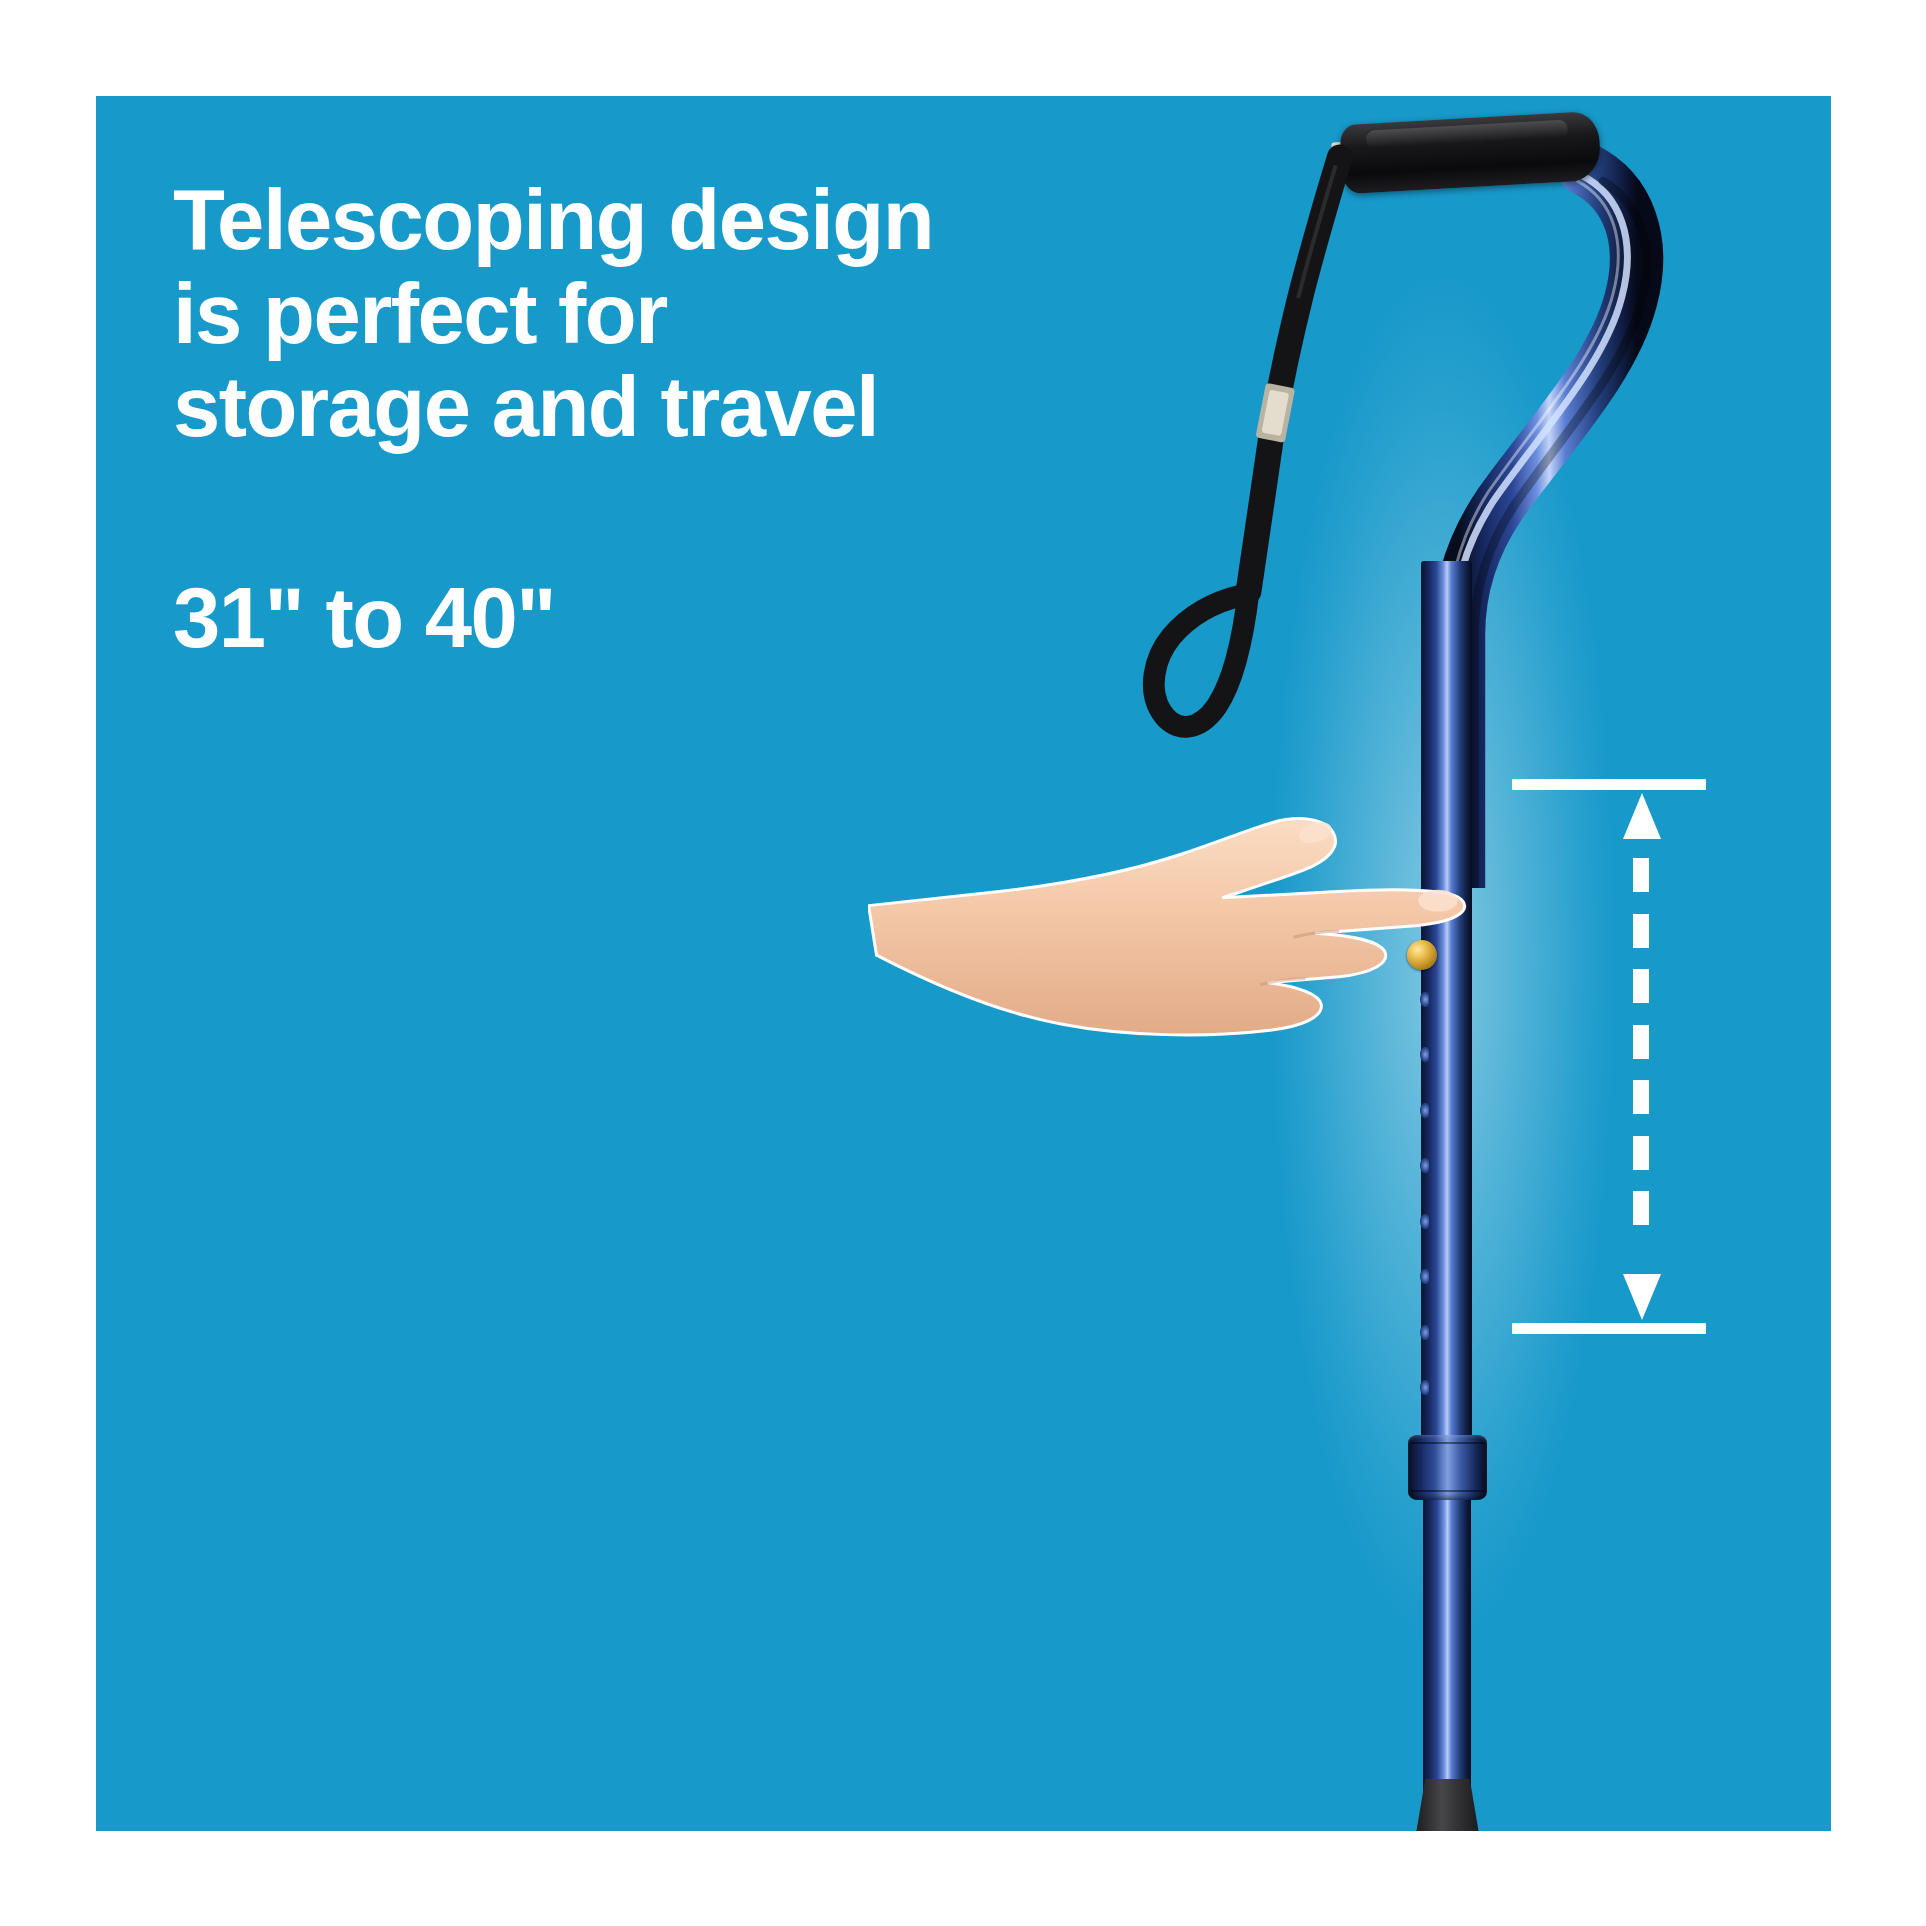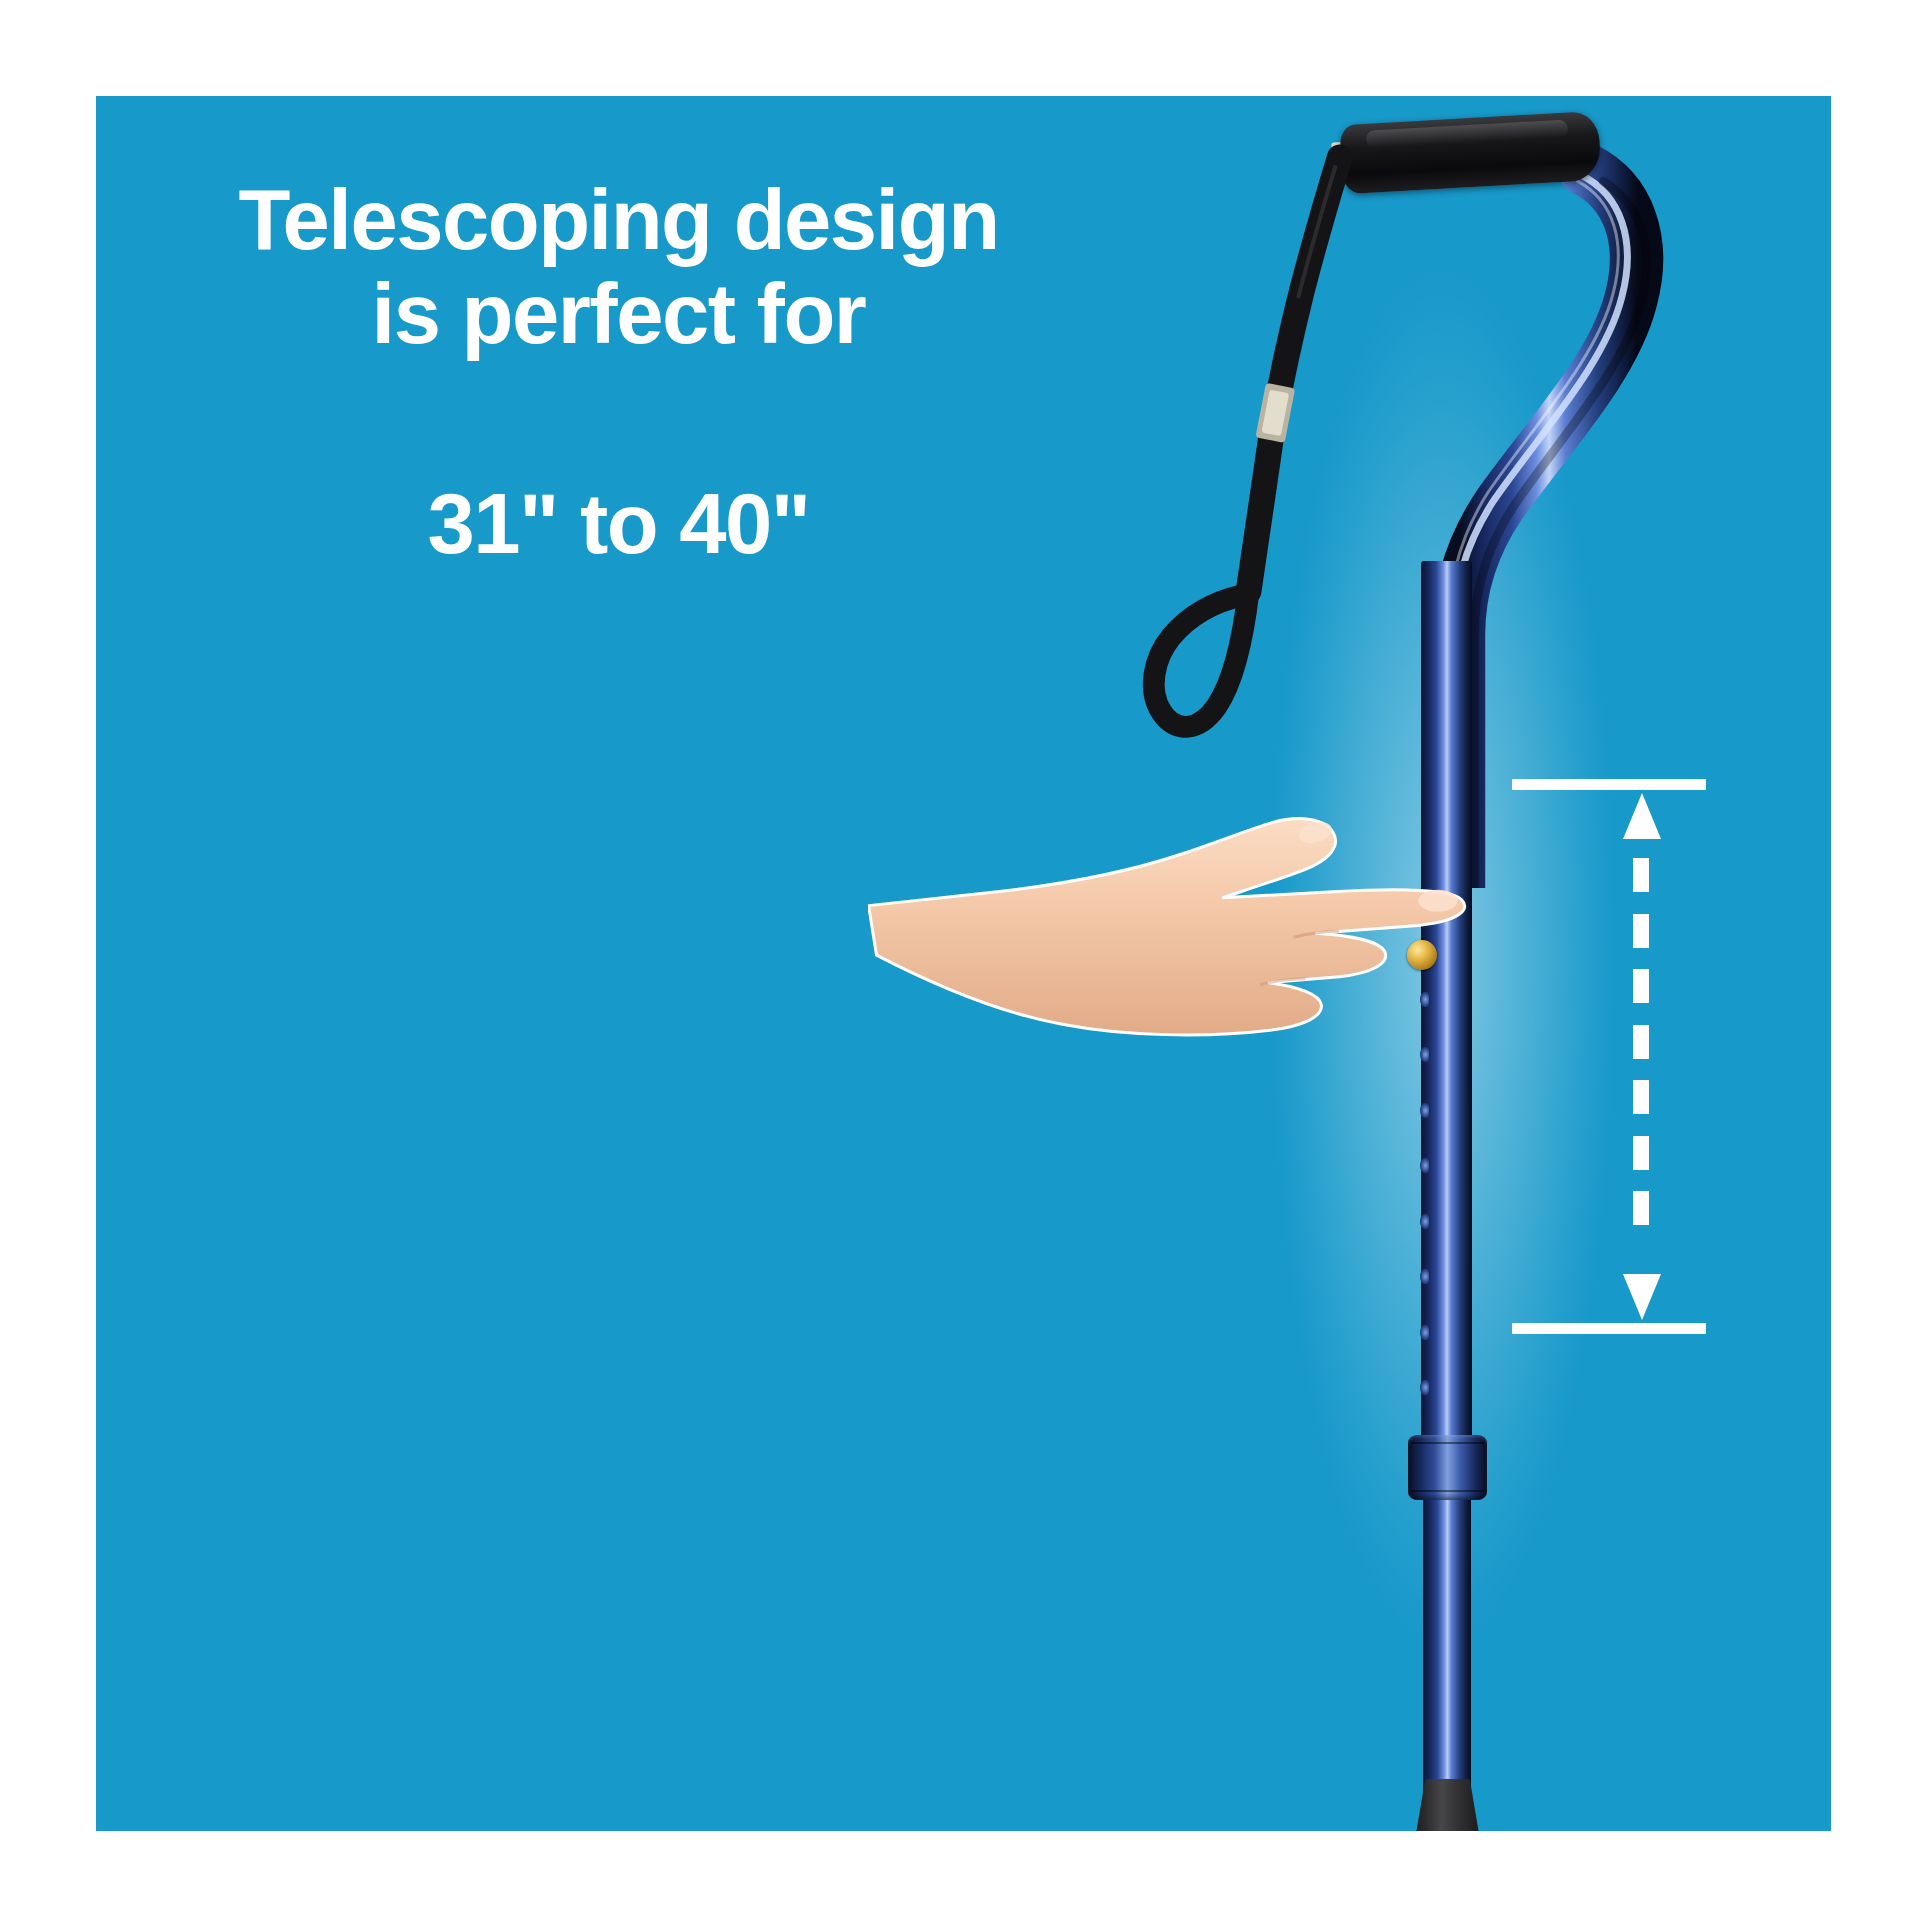--- a/index.html
+++ b/index.html
@@ -2,21 +2,21 @@
 <html><head>
 <meta charset="utf-8">
 <style>
   html,body{margin:0;padding:0;}
   body{
     width:1927px;height:1927px;
     background:#ffffff;
     font-family:"Liberation Sans", sans-serif;
     overflow:hidden;
   }
-  .stage{position:relative;width:1927px;height:1927px;text-align:center;}
+  .stage{position:relative;width:1927px;height:1927px;}
 
   
   .panel{
     position:absolute;left:96px;top:96px;
     width:1735px;height:1735px;
     background:#1799ca;
     overflow:hidden;
   }
 
   
@@ -209,20 +209,21 @@
 
 <div class="stage">
 
   <div class="panel">
 
     <div class="copy">
 
       <p class="headline">
         <span class="ln">Telescoping design</span>
         <span class="ln">is perfect for</span>
+        <span class="ln">storage and travel</span>
       </p>
 
       <div class="copy-gap"></div>
 
       <p class="headline">
         <span class="ln">31" to 40"</span>
       </p>
 
     </div>
 

